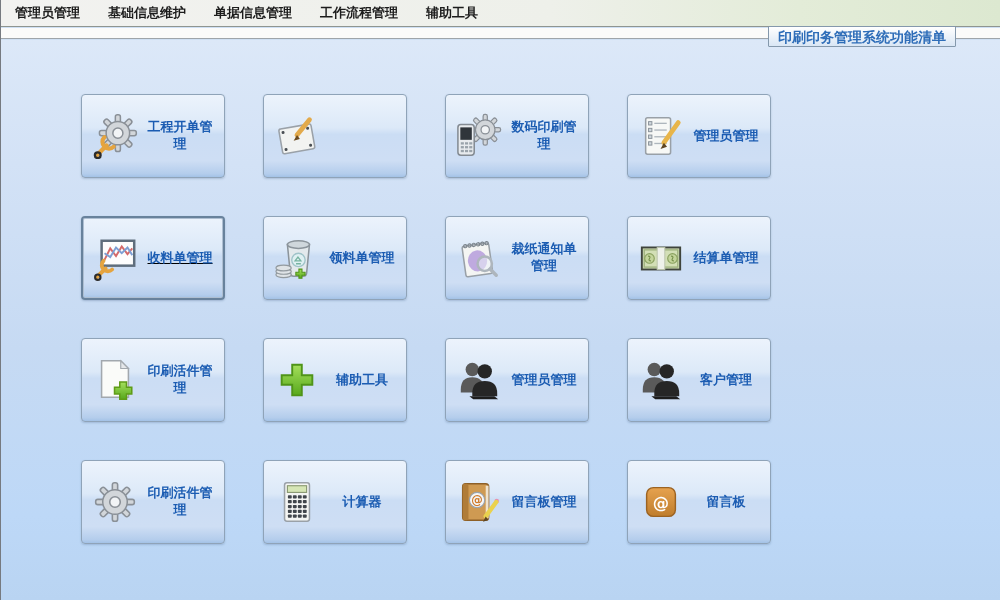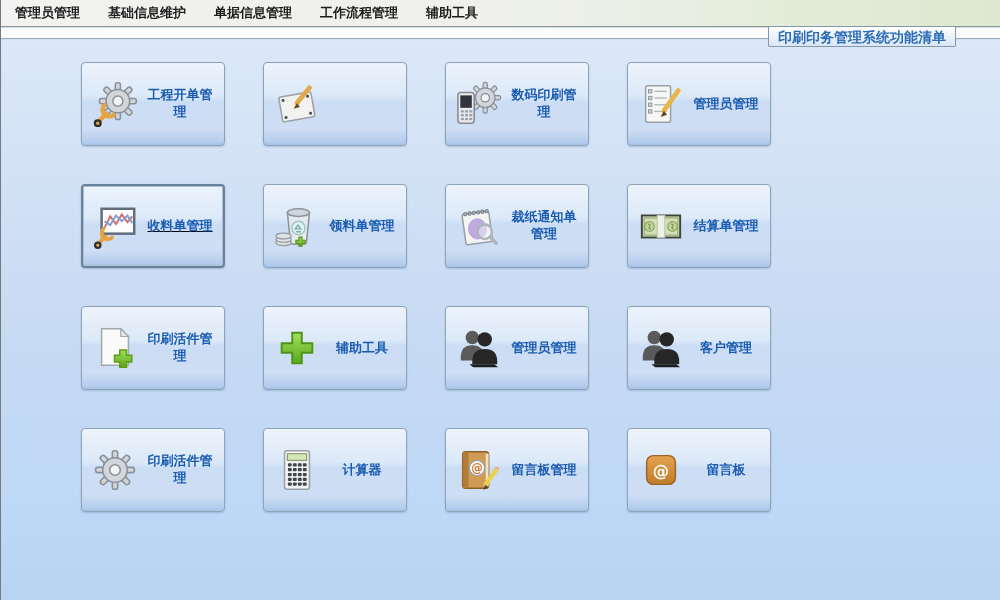--- a/index.html
+++ b/index.html
@@ -26,21 +26,21 @@
           background:linear-gradient(180deg,#dce8f8 0%,#d3e2f6 22%,#c6daf3 55%,#bdd8f7 85%,#b9d4f2 100%); }
 
   
   .fn-label { position:absolute; left:733px; top:26px; height:21px; z-index:5;
               padding:2px 9px; white-space:nowrap;
               background:linear-gradient(180deg,#ffffff 0%,#eef4fa 45%,#d9e6f5 100%);
               border:1px solid #8498ac; border-radius:1px;
               font-size:14px; font-weight:bold; color:#2e6db8;margin-left:34px; }
 
   
-  .grid { position:absolute; left:80px; top:22px; display:grid;
+  .grid { position:absolute; left:80px; top:54px; display:grid;
           grid-template-columns:repeat(4,144px); grid-auto-rows:84px;
           column-gap:44px; row-gap:24px;gap:38px; }
   .btn { display:flex; align-items:center; border-radius:4px; cursor:pointer;
          border:1px solid #8fa3b8;
          background:linear-gradient(180deg,#ecf3fc 0%,#dce9f8 40%,#cbddf4 48%,#cedef4 80%,#b4cdec 96%,#a3c2e6 100%);
          box-shadow:0 1px 2px rgba(60,90,130,.25); }
   .btn.focused { border:2px solid #68829c; box-shadow:inset 0 0 0 1px #aebfd2, 0 1px 2px rgba(60,90,130,.3);text-decoration:underline; }
   .ic { width:46px; height:46px; flex:none; margin-left:10px; }
   .btn-label { flex:1; text-align:center; padding:0 8px 0 6px;
                font-size:13px; font-weight:bold; color:#1b5cb2; line-height:1.3;

